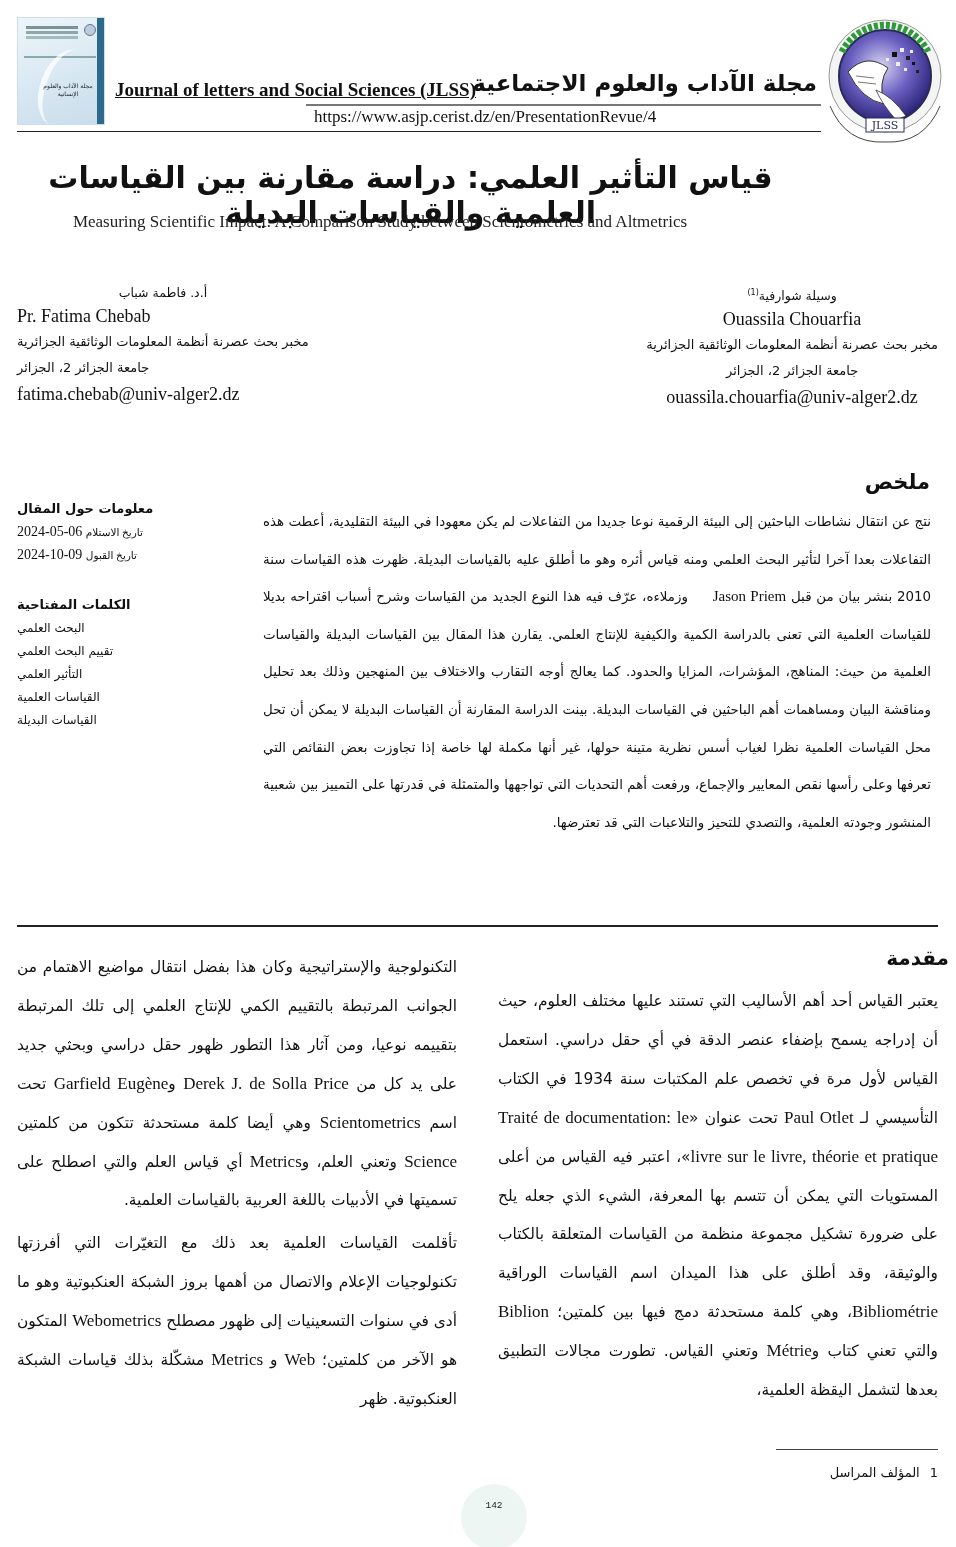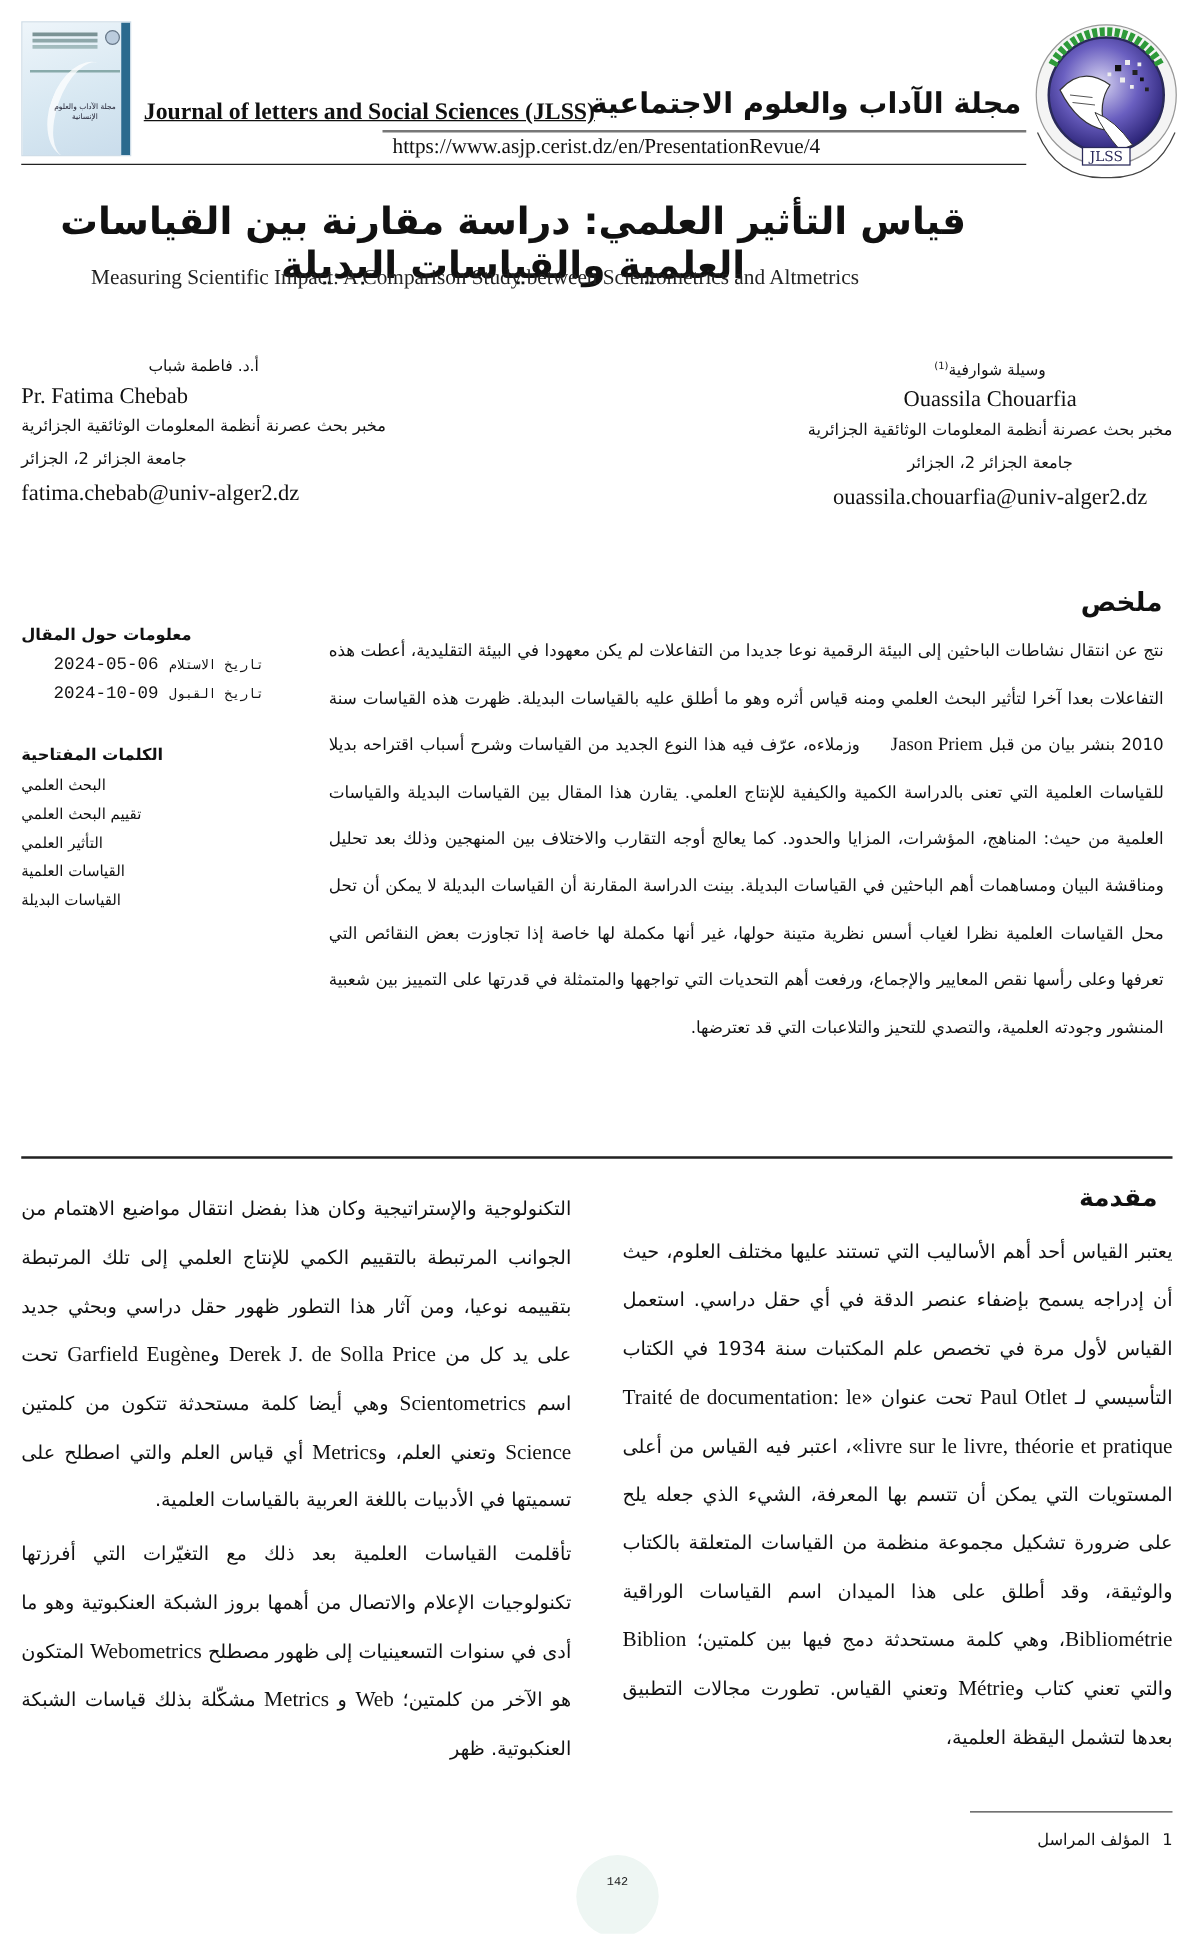--- a/index.html
+++ b/index.html
@@ -54,21 +54,21 @@
   .author.right { right: 18px; text-align: center; }
   .author .ar-name { font-family: "DejaVu Sans", sans-serif; font-size: 12.5px; line-height: 20px; direction: rtl; }
   .author .en-name { font-family: "Liberation Serif", serif; font-size: 18px; line-height: 26px; }
   .author .ar-line { font-family: "DejaVu Sans", sans-serif; font-size: 13px; line-height: 26px; direction: rtl; }
   .author .email { font-family: "Liberation Serif", serif; font-size: 18px; line-height: 26px; }
   .author sup { font-size: 8px; }
 
   
   .info { position: absolute; left: 17px; top: 497px; width: 220px; }
   .info h3 { font-family: "DejaVu Sans", sans-serif; font-size: 13px; font-weight: bold; direction: rtl; text-align: left; line-height: 24px; }
-  .info .date-row { font-family: Liberation Mono, monospace; font-size: 14px; line-height: 22px; white-space: nowrap; text-align: center; }
+  .info .date-row { font-family: Liberation Serif, serif; font-size: 14px; line-height: 22px; white-space: nowrap; }
   .info .date-row .lbl { font-size: 10.5px; }
   .info .kw-title { margin-top: 26px; }
   .info .kw { font-family: "DejaVu Sans", sans-serif; font-size: 12px; line-height: 23px; direction: rtl; text-align: left; }
   .info .kw span { display: inline-block; }
 
   
   .abstract-title {
     position: absolute; right: 26px; top: 470px; font-family: "DejaVu Sans", sans-serif;
     font-size: 21px; font-weight: bold; direction: rtl;
   }
@@ -76,21 +76,21 @@
     position: absolute; left: 263px; width: 668px; top: 503px;
     direction: rtl; text-align: justify; font-family: "DejaVu Sans", sans-serif;
     font-size: 13.4px; line-height: 37.6px; color: #111;
   }
   .abstract .latin { font-family: "Liberation Serif", serif; font-size: 15px; margin-left: 20px; }
 
   .section-rule { position: absolute; left: 17px; top: 925px; width: 921px; height: 2px; background: #222; }
 
   
   .intro-title {
-    position: absolute; right: 30px; top: 946px; font-family: "DejaVu Sans", sans-serif;
+    position: absolute; right: 7px; top: 946px; font-family: "DejaVu Sans", sans-serif;
     font-size: 20px; font-weight: bold; direction: rtl;
   }
   .col {
     position: absolute; direction: rtl; text-align: justify; font-family: "DejaVu Sans", sans-serif;
     font-size: 15.4px; line-height: 38.9px; color: #111;
   }
   .col .latin { font-family: "Liberation Serif", serif; font-size: 17px; }
   .col.right { left: 498px; width: 440px; top: 982px; }
   .col.left { left: 17px; width: 440px; top: 948px; }
   .col p + p { margin-top: 4px; }

